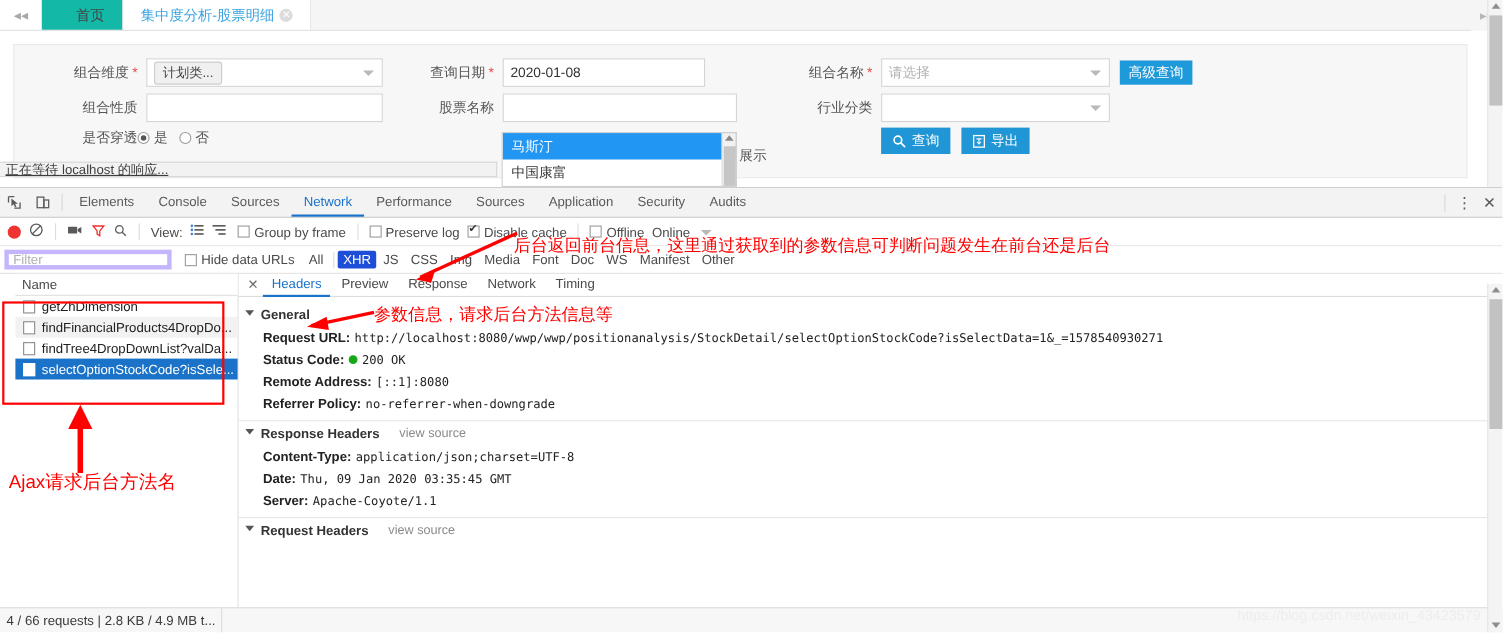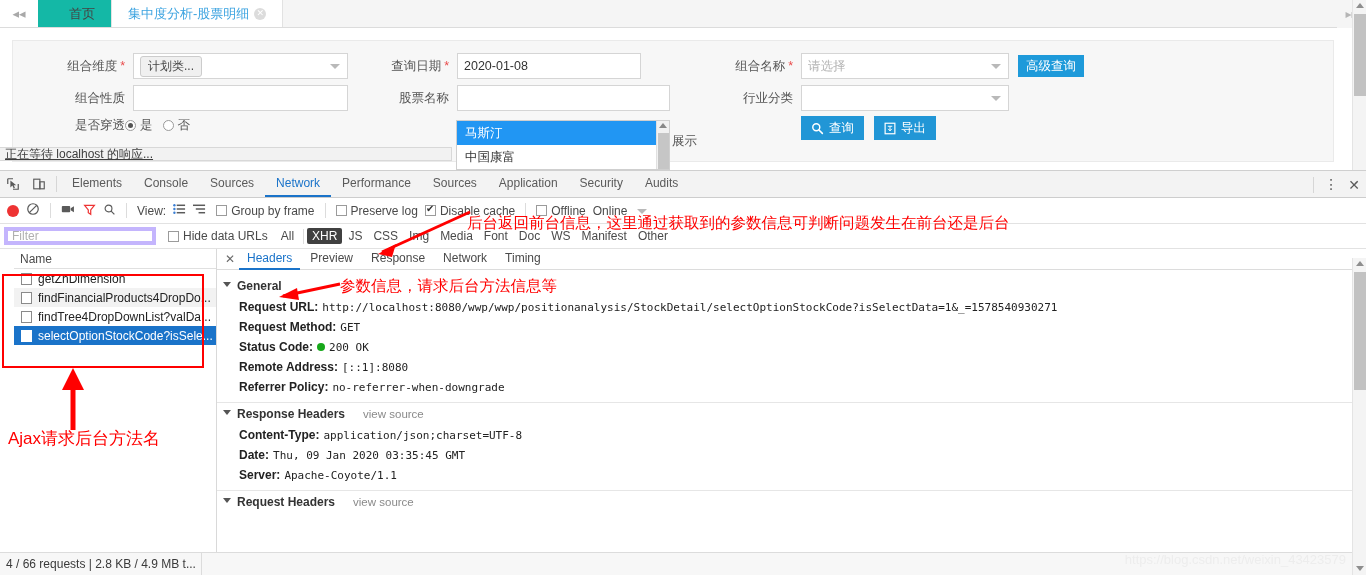--- a/index.html
+++ b/index.html
@@ -153,21 +153,21 @@
   .dt-filterbar {
     height: 25px; border-bottom: 1px solid #e2e2e2; display: flex; align-items: center;
     font-size: 12px; color: #4a4a4a; background: #fff;
   }
   .filter-input {
     width: 152px; height: 18px; border: 4px solid #c4b5fd; margin-left: 4px;
     font-size: 12px; color: #333; padding: 0 4px; font-family: inherit; outline: none;
   }
   .filter-input::placeholder { color: #b0b0b0; }
   .ftype { padding: 1px 5px; margin-right: 1px; border-radius: 2px; white-space: nowrap; cursor: pointer; }
-  .ftype.on { background: #404040; color: #fff; }
+  .ftype.on { background: #1d4ed8; color: #fff; }
 
   .dt-body { position: absolute; left: 0; top: 78px; right: 0; bottom: 23px; display: flex; padding-left: 14px; }
   .req-list {
     width: 203px; border-right: 1px solid #d9d9d9; position: relative; background: #fff;
   }
   .rl-head {
     height: 20px; border-bottom: 1px solid #e0e0e0; display: flex; align-items: center;
     padding-left: 6px; font-size: 12px; color: #4a4a4a; background: #fff;
   }
   .rl-row {
@@ -510,24 +510,20 @@
 
           <div class="sect-title">
             <span class="tri down"></span>
             <span>General</span>
           </div>
           <div class="hrow">
             <span class="hkey">Request URL:</span>
             <span class="hval">http://localhost:8080/wwp/wwp/positionanalysis/StockDetail/selectOptionStockCode?isSelectData=1&amp;_=1578540930271</span>
           </div>
           <div class="hrow">
-            <span class="hkey">Request Method:</span>
-            <span class="hval">GET</span>
-          </div>
-          <div class="hrow">
             <span class="hkey">Status Code:</span>
             <span class="status-dot"></span>
             <span class="hval">200 OK</span>
           </div>
           <div class="hrow">
             <span class="hkey">Remote Address:</span>
             <span class="hval">[::1]:8080</span>
           </div>
           <div class="hrow">
             <span class="hkey">Referrer Policy:</span>

